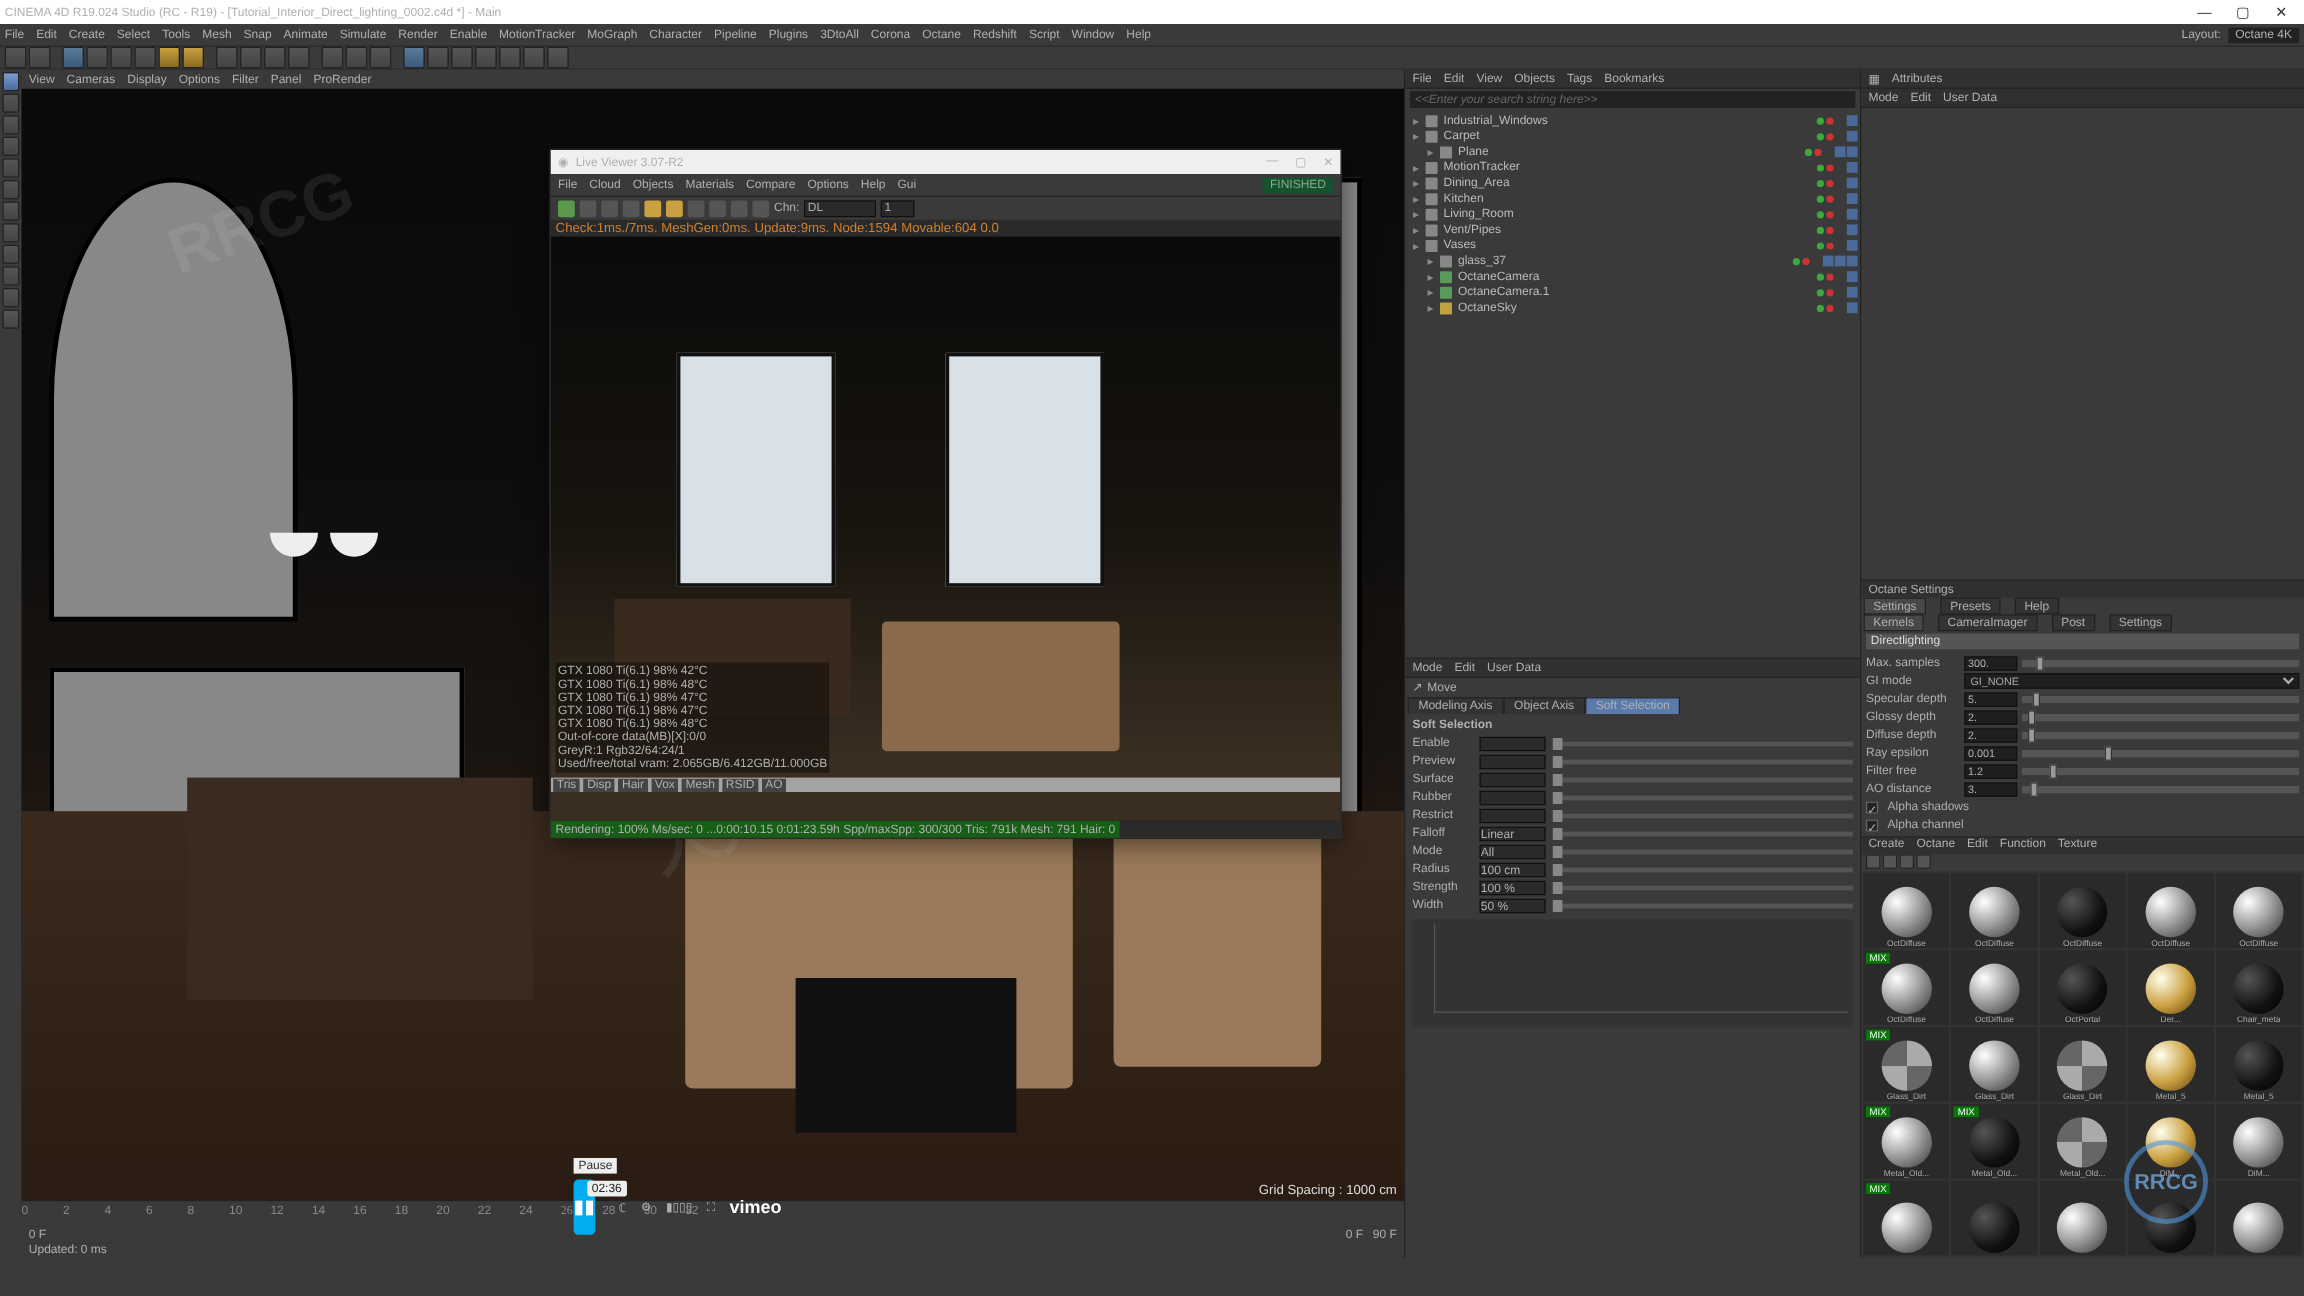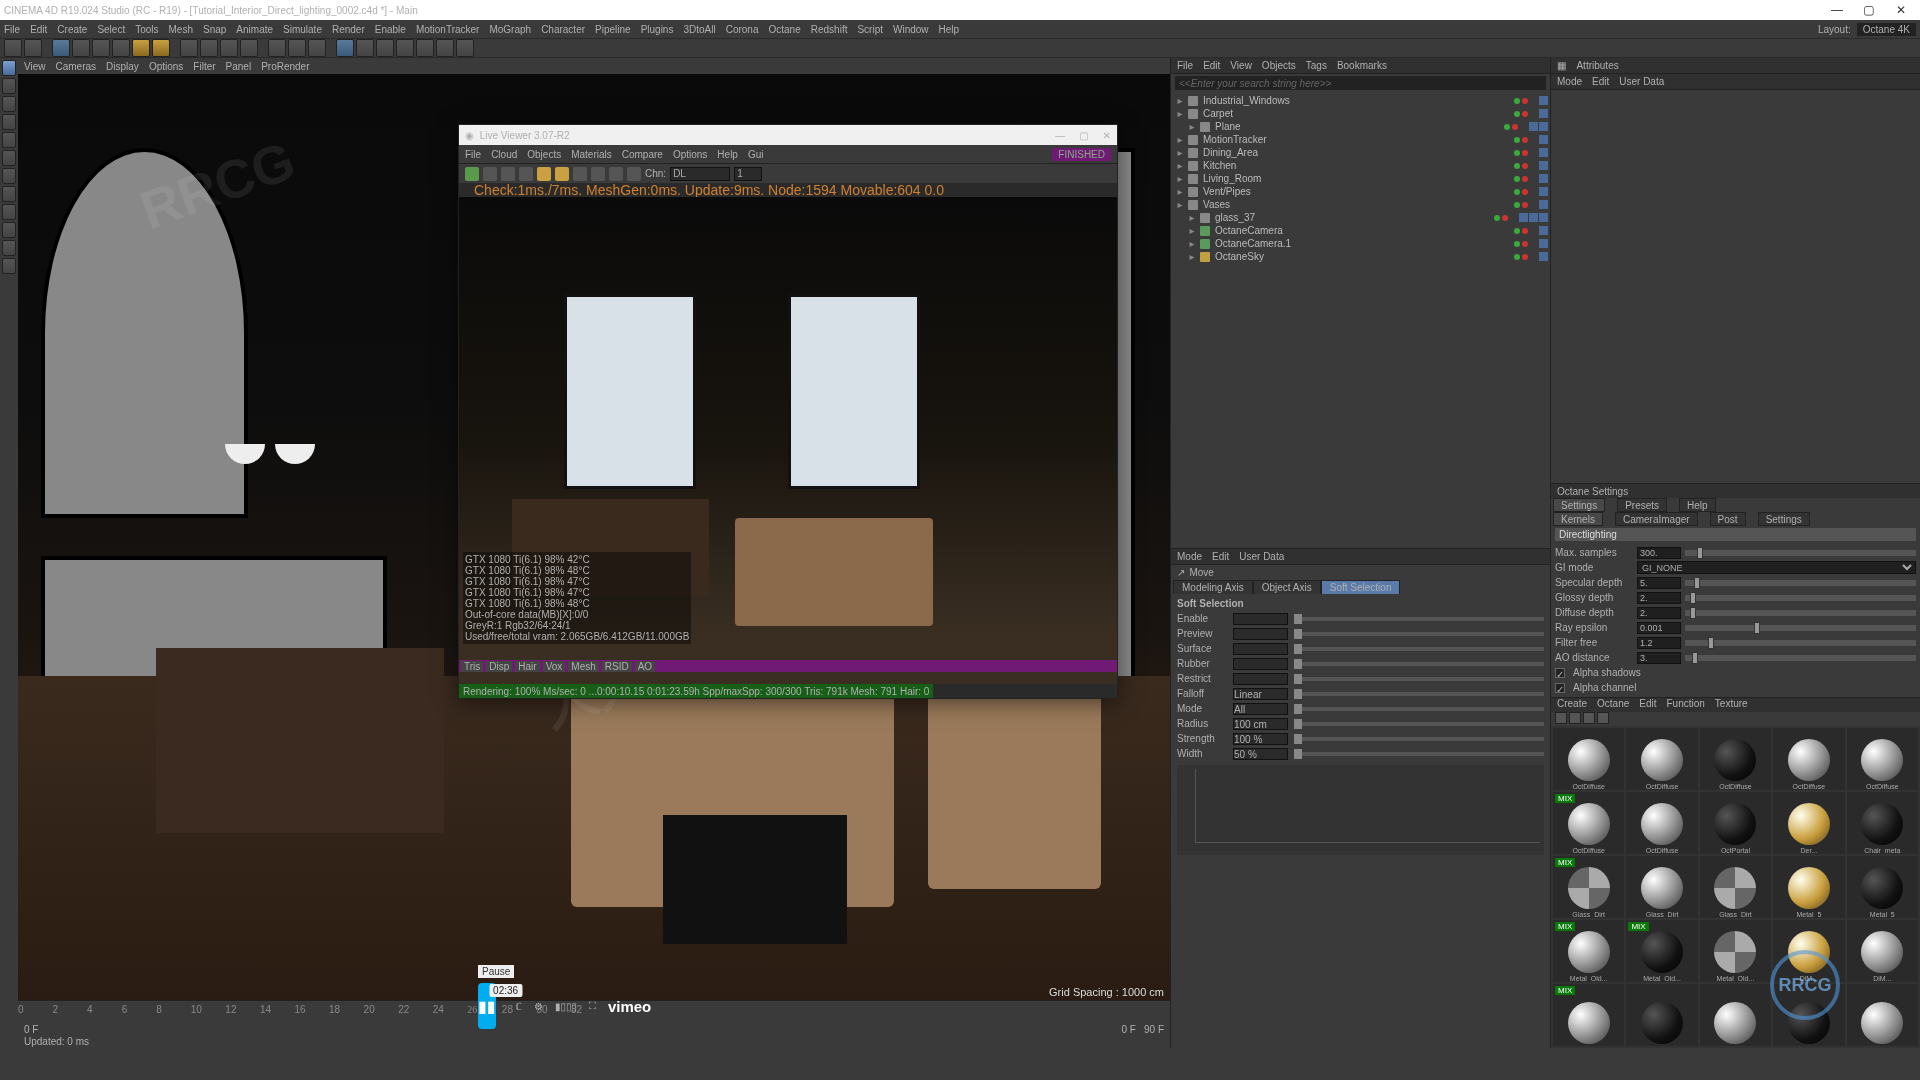--- a/index.html
+++ b/index.html
@@ -40,36 +40,36 @@
 .timeline .frames{flex:1;position:relative;height:100%}
 .timeline .frames span{position:absolute;top:3px;color:#888}
 .statusbar2{position:absolute;left:0;right:0;bottom:12px;height:14px;background:#3a3a3a;display:flex;align-items:center;gap:8px;padding:0 6px;font-size:10px}
 .statusbar3{position:absolute;left:0;right:0;bottom:0;height:12px;background:#3a3a3a;padding:0 6px;font-size:10px;display:flex;align-items:flex-start}
 
 
 .liveviewer{position:absolute;left:440px;top:66px;width:660px;height:575px;background:#4a4a4a;border:1px solid #222;box-shadow:0 4px 20px rgba(0,0,0,.5)}
 .lv-title{height:20px;background:#f0f0f0;display:flex;align-items:center;padding:0 6px;color:#333;font-size:11px;gap:6px}
 .lv-title .wc{margin-left:auto;display:flex;gap:14px;color:#666}
 .lv-menu{height:18px;background:#3a3a3a;display:flex;align-items:center;gap:10px;padding:0 6px;font-size:11px}
-.lv-menu .finished{margin-left:auto;background:#701a75;padding:1px 6px;color:#8a8}
+.lv-menu .finished{margin-left:auto;background:#14532d;padding:1px 6px;color:#8a8}
 .lv-tools{height:20px;background:#3a3a3a;display:flex;align-items:center;gap:4px;padding:0 6px;border-top:1px solid #222}
 .lv-tools .ic{width:14px;height:14px;background:#555;border-radius:2px}
 .lv-tools .gold{background:#caa040}
 .lv-tools .grn{background:#5a9a4a}
 .lv-tools input{width:60px;height:14px;background:#2a2a2a;border:1px solid #111;color:#aaa;font-size:10px;padding:0 2px}
-.lv-status{height:14px;background:#2a2a2a;color:#d08030;font-size:14px;padding:0 15px;display:flex;align-items:center}
+.lv-status{height:14px;background:#2a2a2a;color:#d08030;font-size:11px;padding:0 4px;display:flex;align-items:center}
 .lv-render{position:relative;height:calc(100% - 20px - 18px - 20px - 14px - 14px);background:#1a1a1a;overflow:hidden}
 .lv-render .scene{position:absolute;inset:0;background:linear-gradient(180deg,#0a0a0a 0%,#18140e 50%,#3a2e22 90%)}
 .lv-render .win{position:absolute;background:#d8e0e8;border:3px solid #111}
 .lv-render .win.a{left:16%;top:20%;width:20%;height:40%}
 .lv-render .win.b{left:50%;top:20%;width:20%;height:40%}
 .lv-render .sofa{position:absolute;bottom:12%;left:42%;width:30%;height:22%;background:#8a6a4a;border-radius:4px}
 .lv-render .dine{position:absolute;bottom:18%;left:8%;width:30%;height:20%;background:#3a2a1e}
 .lv-render .gpuinfo{position:absolute;left:4px;bottom:40px;font-size:9px;color:#ccc;line-height:11px;background:rgba(0,0,0,.4);padding:2px}
-.lv-render .bot{position:absolute;left:0;right:0;bottom:12px;height:12px;background:#701a75;display:flex;gap:3px;padding:0 2px;font-size:8px;align-items:center}
+.lv-render .bot{position:absolute;left:0;right:0;bottom:24px;height:12px;background:#a3a3a3;display:flex;gap:3px;padding:0 2px;font-size:8px;align-items:center}
 .lv-render .bot span{background:#444;padding:0 3px}
 .lv-footer{height:14px;background:#2a2a2a;font-size:9px;color:#ccc;display:flex;align-items:center;padding:0 4px;position:relative}
 .lv-footer .bar{position:absolute;left:0;top:0;bottom:0;width:72%;background:rgba(0,160,0,.45)}
 .lv-footer span{position:relative;z-index:1}
 
 
 .midcol{width:380px;background:#3a3a3a;display:flex;flex-direction:column;border-left:1px solid #222}
 .panel-hdr{height:16px;background:#303030;display:flex;align-items:center;gap:10px;padding:0 6px;font-size:11px;border-bottom:1px solid #222}
 .objmgr{height:490px;display:flex;flex-direction:column}
 .objmgr .search{height:14px;background:#222;margin:2px 4px;color:#666;font-size:10px;padding:0 4px;display:flex;align-items:center;font-style:italic}

